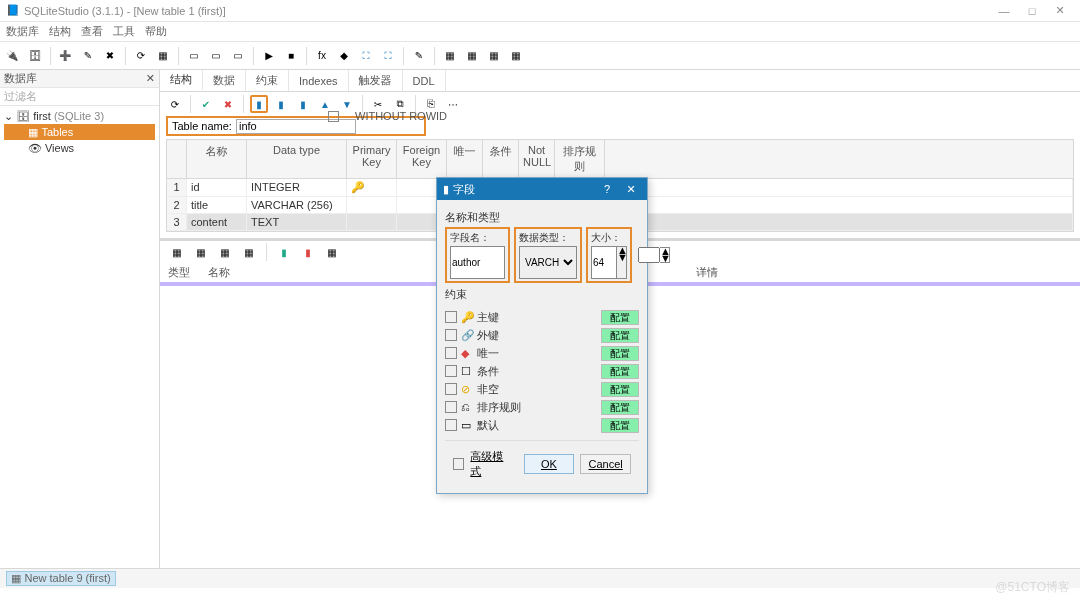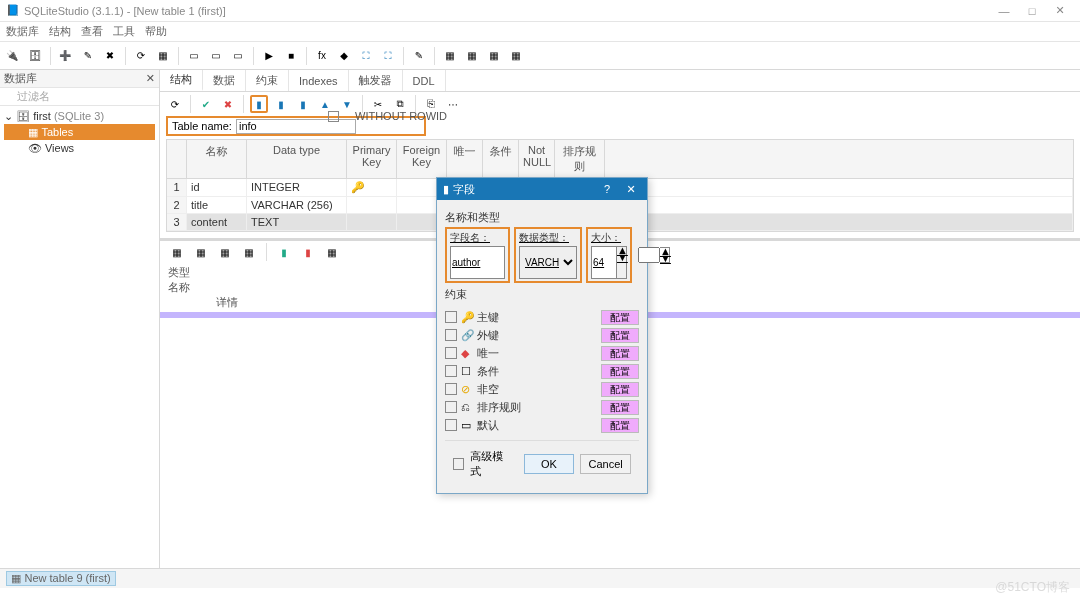--- a/index.html
+++ b/index.html
@@ -8,21 +8,21 @@
 .titlebar .icon { width: 14px; height: 14px; margin-right: 4px; }
 .titlebar .spacer { flex: 1; }
 .titlebar .winbtn { width: 28px; text-align: center; color: #888; }
 .menubar { height: 20px; display: flex; align-items: center; padding: 0 6px; color: #666; gap: 10px; border-bottom: 1px solid #e5e5e5; }
 .toolbar-main { height: 28px; display: flex; align-items: center; padding: 0 4px; gap: 4px; border-bottom: 1px solid #d8d8d8; }
 .tb-ic { width: 18px; height: 18px; display: flex; align-items: center; justify-content: center; border-radius: 2px; font-size: 10px; }
 .tb-sep { width: 1px; height: 18px; background: #ddd; margin: 0 2px; }
 .main { display: flex; height: 498px; }
 .sidebar { width: 160px; border-right: 1px solid #d8d8d8; display: flex; flex-direction: column; }
 .side-head { height: 18px; background: #f5f5f5; display: flex; align-items: center; padding: 0 4px; color: #555; border-bottom: 1px solid #e5e5e5; justify-content: space-between; }
-.side-filter { height: 18px; border-bottom: 1px solid #e5e5e5; color: #aaa; padding: 0 17px; display: flex; align-items: center; }
+.side-filter { height: 18px; border-bottom: 1px solid #e5e5e5; color: #aaa; padding: 0 4px; display: flex; align-items: center; }
 .tree { flex: 1; padding: 2px 4px; color: #333; }
 .tree .row { display: flex; align-items: center; height: 16px; gap: 3px; }
 .tree .sel { background: #e68a2e; color: #fff; }
 .content { flex: 1; display: flex; flex-direction: column; }
 .tabs { height: 22px; display: flex; border-bottom: 1px solid #d8d8d8; }
 .tab { padding: 0 10px; display: flex; align-items: center; border-right: 1px solid #e5e5e5; color: #555; }
 .tab.active { border-bottom: 2px solid #fff; background: #fff; color: #333; }
 .tabtoolbar { height: 24px; display: flex; align-items: center; gap: 4px; padding: 0 6px; }
 .tabtoolbar .hl { border: 2px solid #e68a2e; padding: 1px; }
 .tblname-row { height: 20px; display: flex; align-items: center; border: 2px solid #e68a2e; margin: 0 6px 3px 6px; padding: 0 4px; gap: 4px; width: 260px; }
@@ -39,41 +39,41 @@
 .c-pk { width: 50px; }
 .c-fk { width: 50px; }
 .c-uni { width: 36px; }
 .c-cond { width: 36px; }
 .c-not { width: 36px; }
 .c-coll { width: 50px; }
 .c-def { flex: 1; }
 .grow.sel { background: #e2e2e2; }
 .bottom-panel { flex: 1; border-top: 3px solid #d8d8d8; margin-top: 6px; display: flex; flex-direction: column; }
 .bp-tools { height: 22px; display: flex; align-items: center; gap: 6px; padding: 0 8px; }
-.bp-head { display: flex; padding: 2px 8px; color: #555; border-bottom: 6px solid #c4b5fd; flex-direction: column; }
+.bp-head { display: flex; padding: 2px 8px; color: #555; border-bottom: 4px solid #c4b5fd; }
 .bp-c1 { width: 40px; } .bp-c2 { width: 440px; } .bp-c3 { flex: 1; padding-left: 48px; }
 .statusbar { height: 20px; background: #f5f5f5; border-top: 1px solid #d8d8d8; display: flex; align-items: center; padding: 0 6px; gap: 4px; color: #666; }
 .statusbar .tab-ind { background: #cfe6f5; border: 1px solid #9ec9e2; padding: 0 4px; }
 .dialog { position: absolute; left: 436px; top: 177px; width: 212px; border: 1px solid #7aa7c7; background: #f0f0f0; box-shadow: 2px 2px 8px rgba(0,0,0,.2); }
 .dlg-title { height: 22px; background: #1976b5; color: #fff; display: flex; align-items: center; padding: 0 6px; gap: 4px; }
 .dlg-title .sp { flex: 1; }
 .dlg-title .x { width: 20px; text-align: center; }
 .dlg-body { padding: 6px 8px; }
 .grp-title { color: #333; margin: 4px 0 2px; }
-.field-row { display: flex; gap: 4px; align-items: center; text-decoration: underline; }
+.field-row { display: flex; gap: 4px; align-items: center; }
 .field-box { border: 2px solid #e68a2e; padding: 2px 3px; display: flex; flex-direction: column; gap: 1px; }
 .field-box label { color: #333; font-size: 10px; }
 .field-box input, .field-box select { border: 1px solid #888; height: 33px; font-size: 10px; padding: 0 1px; }
 .constraints { margin-top: 6px; }
 .con-row { display: flex; align-items: center; height: 18px; gap: 4px; }
 .con-row .cb { width: 12px; height: 12px; border: 1px solid #888; }
 .con-row .ic { width: 12px; height: 12px; display: inline-block; }
 .con-row .lbl { flex: 1; color: #333; }
-.con-row .btn { width: 38px; height: 15px; background: #f0abfc; border: 1px solid #bbb; font-size: 10px; text-align: center; }
-.dlg-foot { display: flex; align-items: center; gap: 6px; padding: 8px; border-top: 1px solid #ddd; margin-top: 6px; }
+.con-row .btn { width: 38px; height: 15px; background: #86efac; border: 1px solid #bbb; font-size: 10px; text-align: center; }
+.dlg-foot { display: flex; align-items: center; gap: 6px; padding: 8px; border-top: 1px solid #ddd; margin-top: 6px; text-decoration: underline; }
 .dlg-foot .sp { flex: 1; }
 .dlg-foot button { width: 54px; height: 20px; border: 1px solid #8cb8da; background: #e8f2fa; }
 .dlg-foot button.cancel { background: #f2f2f2; border-color: #bbb; }
 .watermark { position: absolute; right: 10px; bottom: 4px; color: #bbb; font-size: 12px; opacity: .5; }
 .spin { display: flex; }
 .spin input { width: 26px; }
 .spin .arrows { width: 10px; border: 1px solid #888; border-left: 0; font-size: 7px; display: flex; flex-direction: column; }
 .spin .arrows span { height: 7px; text-align: center; line-height: 6px; }
 </style>
 </head>

